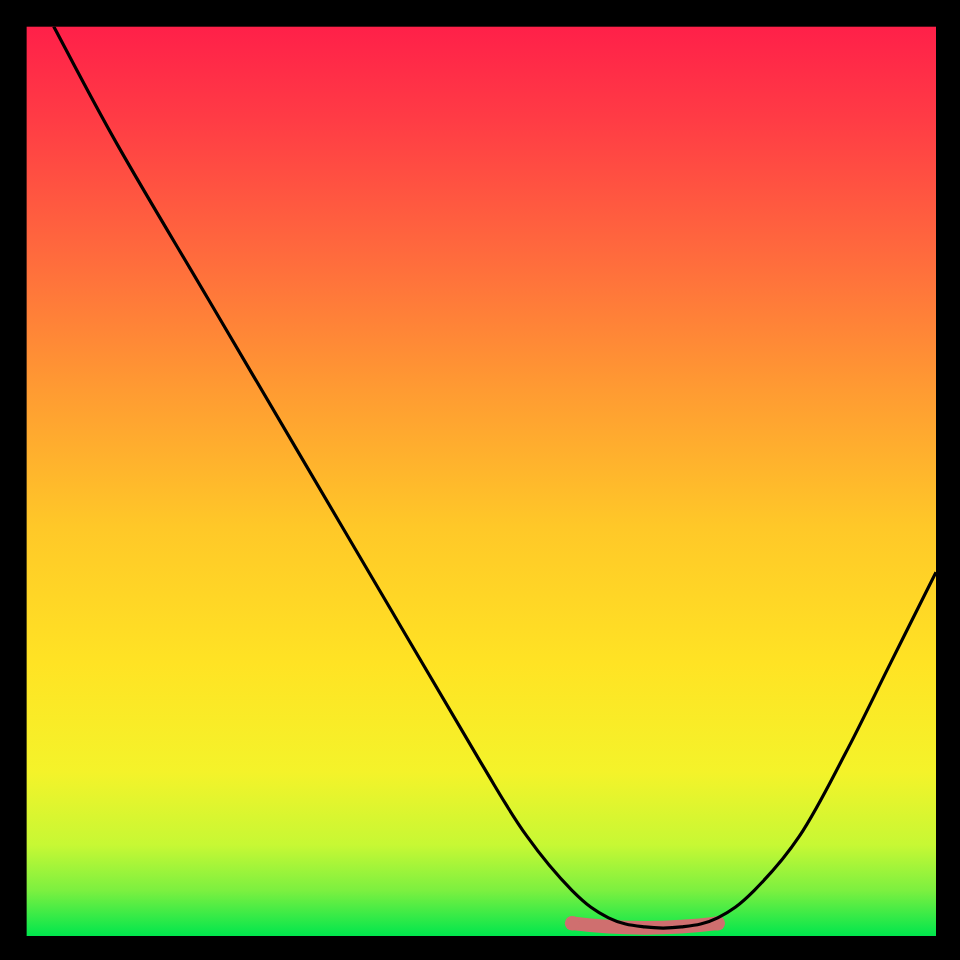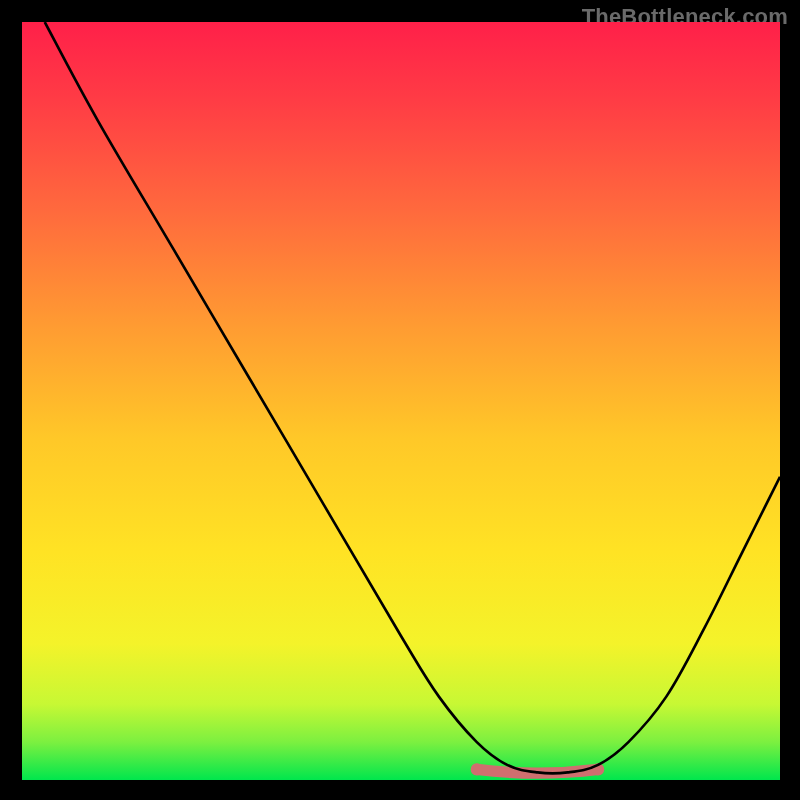--- a/index.html
+++ b/index.html
@@ -31,21 +31,20 @@
     top: 22px;
     width: 758px;
     height: 758px;
   }
   svg { display: block; }
 </style>
 </head>
 <body>
 
 <div class="wrap">
-  <div class="watermark">TheBottleneck.com</div>
   <div class="plot">
     <svg id="svg" viewBox="0 0 100 100" preserveAspectRatio="none" width="758" height="758">
       <defs>
         <linearGradient id="bg" x1="0" y1="0" x2="0" y2="1">
           <stop offset="0%" stop-color="#ff2049"></stop>
           <stop offset="10%" stop-color="#ff3b45"></stop>
           <stop offset="25%" stop-color="#ff6a3d"></stop>
           <stop offset="40%" stop-color="#ff9b32"></stop>
           <stop offset="55%" stop-color="#ffc828"></stop>
           <stop offset="70%" stop-color="#ffe324"></stop>

